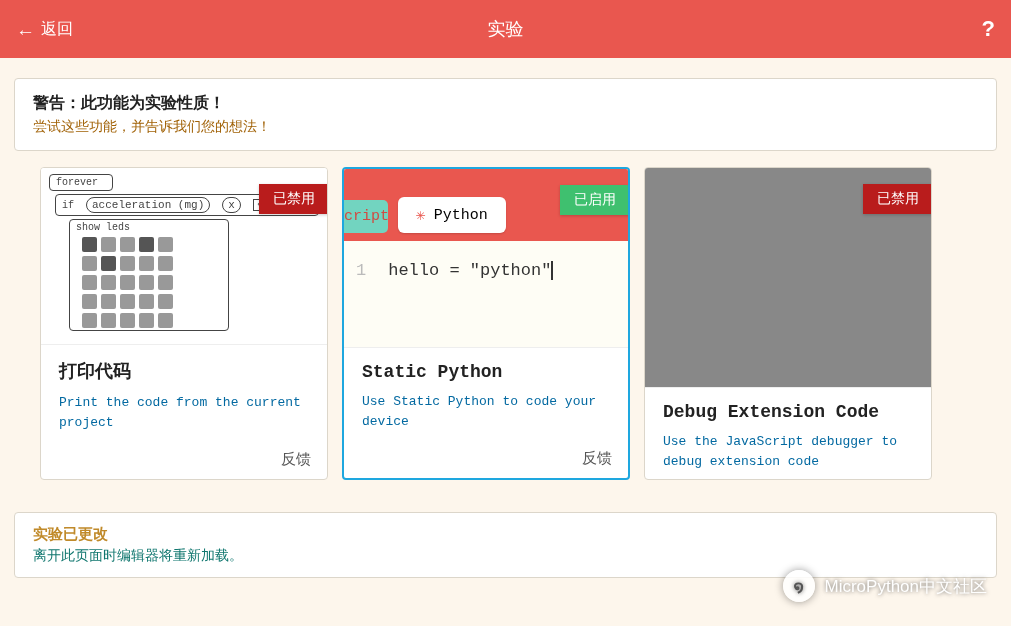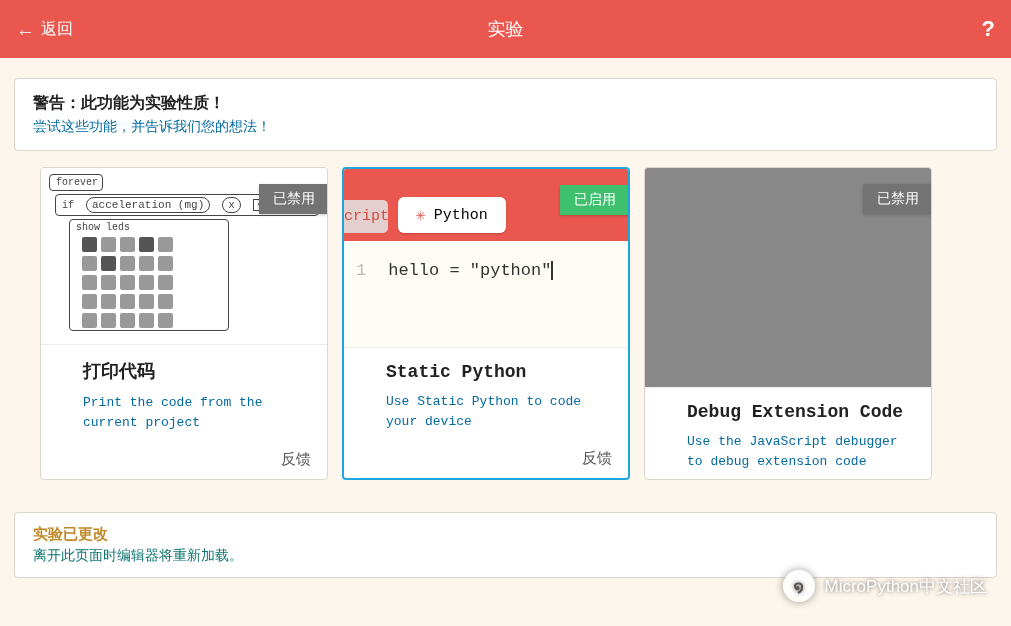--- a/index.html
+++ b/index.html
@@ -53,21 +53,21 @@
   }
   .warning-title {
     font-weight: bold;
     font-size: 16px;
     color: #222;
     margin-bottom: 4px;
     font-family: "SimSun","Songti SC",serif;
   }
   .warning-text {
     font-size: 14px;
-    color: #0369a1;
+    color: #a16207;
   }
   .cards-row {
     display: flex;
     gap: 14px;
     padding: 0 40px;
   }
   .card {
     background: #fff;
     border: 1px solid #dcd6ca;
     border-radius: 4px;
@@ -98,28 +98,27 @@
     box-shadow: 0 1px 3px rgba(0,0,0,0.2);
   }
   .status-ribbon::after {
     content: "";
     position: absolute;
     right: 0;
     bottom: -6px;
     border-left: 6px solid rgba(0,0,0,0.3);
     border-bottom: 6px solid transparent;
   }
-  .ribbon-disabled { background: #737373; }
+  .ribbon-disabled { background: #b91c1c; }
   .ribbon-enabled { background: #3fc06f; }
   .card-body {
     padding: 14px 12px 8px 18px;
     flex: 1;
     display: flex;
     flex-direction: column;
-    margin-left: 24px;
   }
   .card-title {
     font-family: "Courier New", monospace;
     font-size: 18px;
     font-weight: bold;
     color: #222;
     margin-bottom: 10px;
   }
   .card-desc {
     font-family: "Courier New", monospace;
@@ -150,21 +149,21 @@
   }
   .blk-inner { display:flex; gap:12px; align-items:center;}
   .mini-pill { border:1.5px solid #444; border-radius:8px; padding:1px 5px; font-size:11px;}
   .mini-sq { border:1.5px solid #444; width:12px; height:12px; display:flex;align-items:center;justify-content:center;font-size:9px;}
   .led-grid { display:grid; grid-template-columns:repeat(5,15px); grid-template-rows:repeat(5,15px); gap:4px; margin-top:4px; margin-left:6px;}
   .led { background:#999; border-radius:2px;}
   .led.d { background:#555;}
   
   .py-prev { height:100%; display:flex; flex-direction:column;}
   .py-top { background:#e9574f; height:72px; display:flex; align-items:flex-end; padding:0 0 8px 0;}
-  .py-tab-cut { color:#cc4940; background:#e5e5e5; padding:8px 6px 8px 0; font-family:"Courier New",monospace; font-size:15px; border-radius:0 5px 5px 0; margin-right:10px; opacity:0.85; overflow:hidden; width:44px; text-align:right;}
+  .py-tab-cut { color:#cc4940; background:#5eead4; padding:8px 6px 8px 0; font-family:"Courier New",monospace; font-size:15px; border-radius:0 5px 5px 0; margin-right:10px; opacity:0.85; overflow:hidden; width:44px; text-align:right;}
   .py-tab {
     background:#fff; border-radius:6px; padding:8px 18px;
     display:flex; align-items:center; gap:8px;
     font-family:"Courier New",monospace; font-size:15px;
     box-shadow:0 1px 2px rgba(0,0,0,0.15);
   }
   .py-icon { color:#e9574f; font-size:16px;}
   .py-code { background:#fefdf5; flex:1; padding:20px 12px; font-family:"Courier New",monospace; font-size:17px;}
   .lineno { color:#bbb; margin-right:22px;}
   .code-text { color:#333;}
@@ -212,21 +211,21 @@
 <div class="warning-box">
   <div class="warning-title">警告：此功能为实验性质！</div>
   <div class="warning-text">尝试这些功能，并告诉我们您的想法！</div>
 </div>
 
 <div class="cards-row">
 
   <div class="card">
     <div class="status-ribbon ribbon-disabled">已禁用</div>
     <div class="card-preview blocks-prev">
-      <div class="blk" style="width:54px;">forever</div>
+      <div class="blk" style="width:64px;">forever</div>
       <div class="blk" style="margin-left:6px;">
         <div class="blk-inner">
           <span>if</span>
           <span class="mini-pill">acceleration (mg)</span>
           <span class="mini-pill">x</span>
           <span class="mini-sq">‹</span>
           <span class="mini-sq">○</span>
         </div>
       </div>
       <div class="blk" style="margin-left:20px; width:160px;">

